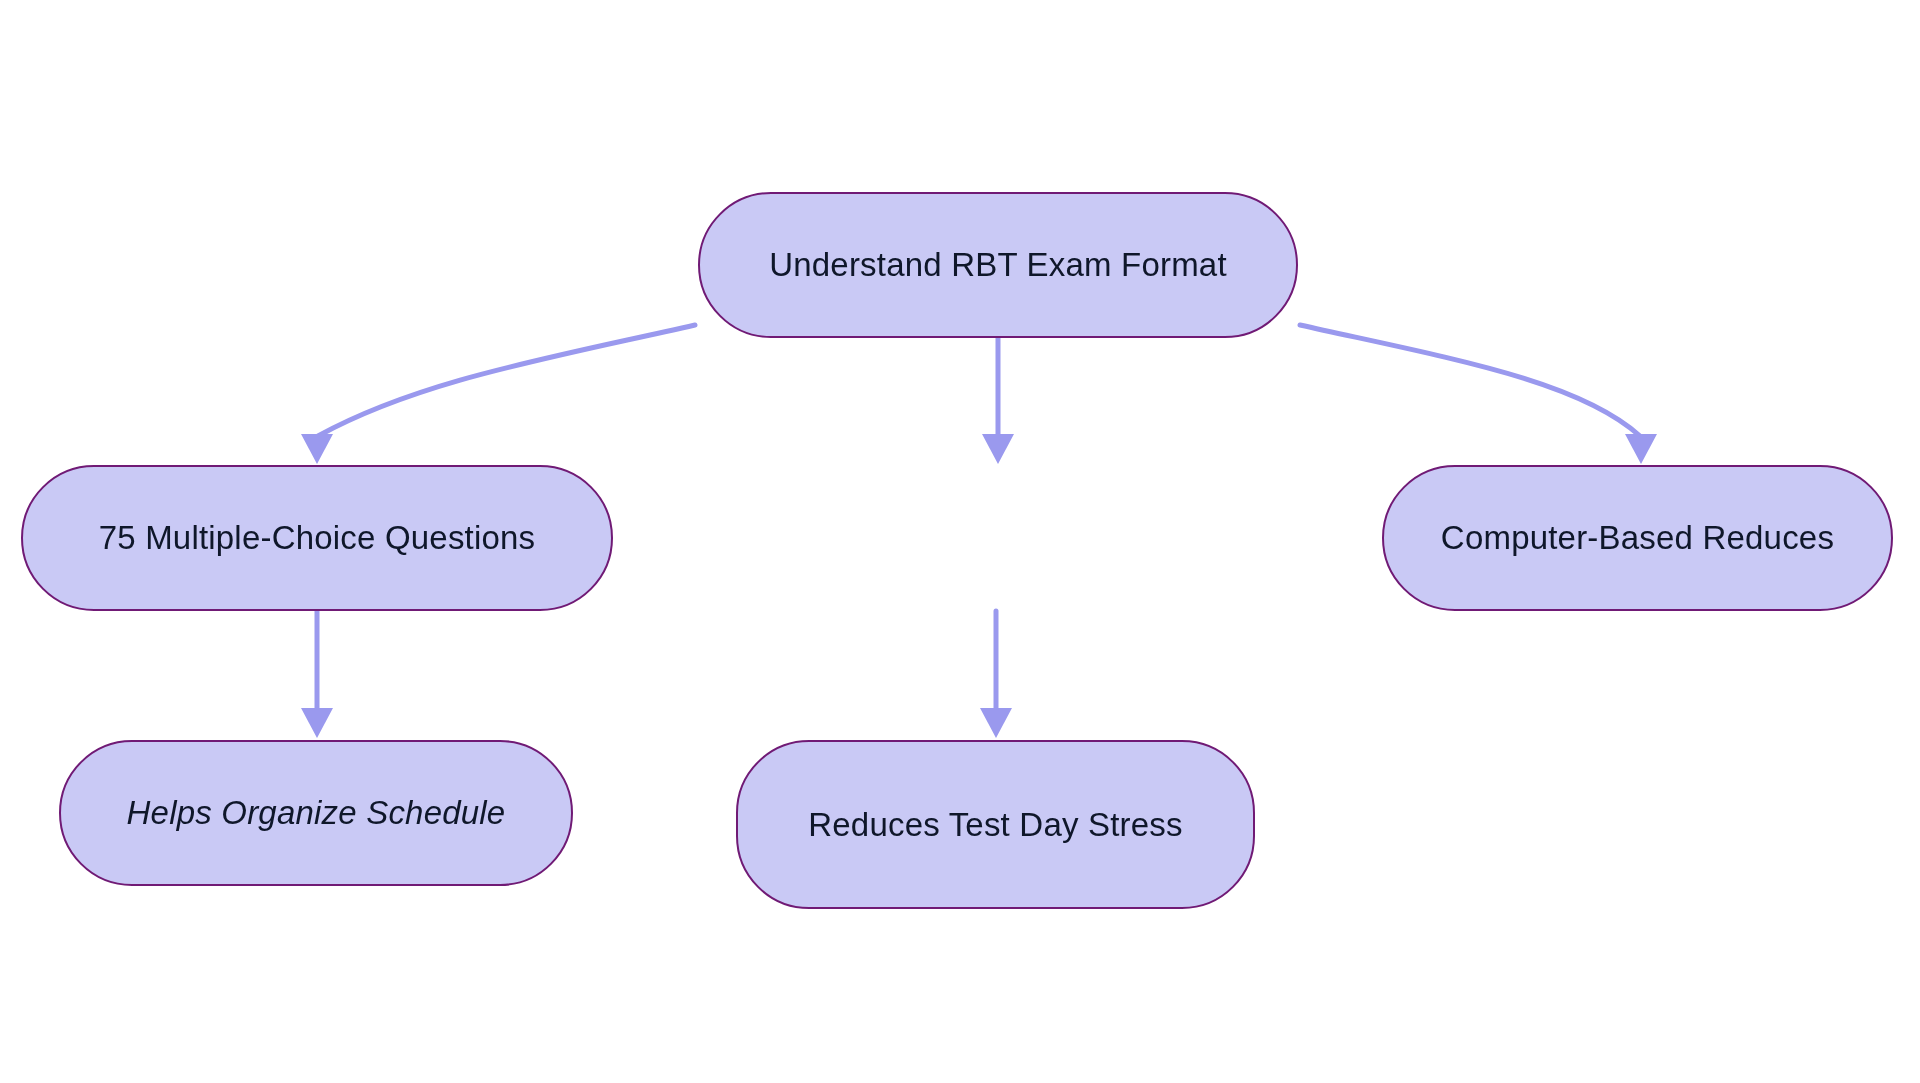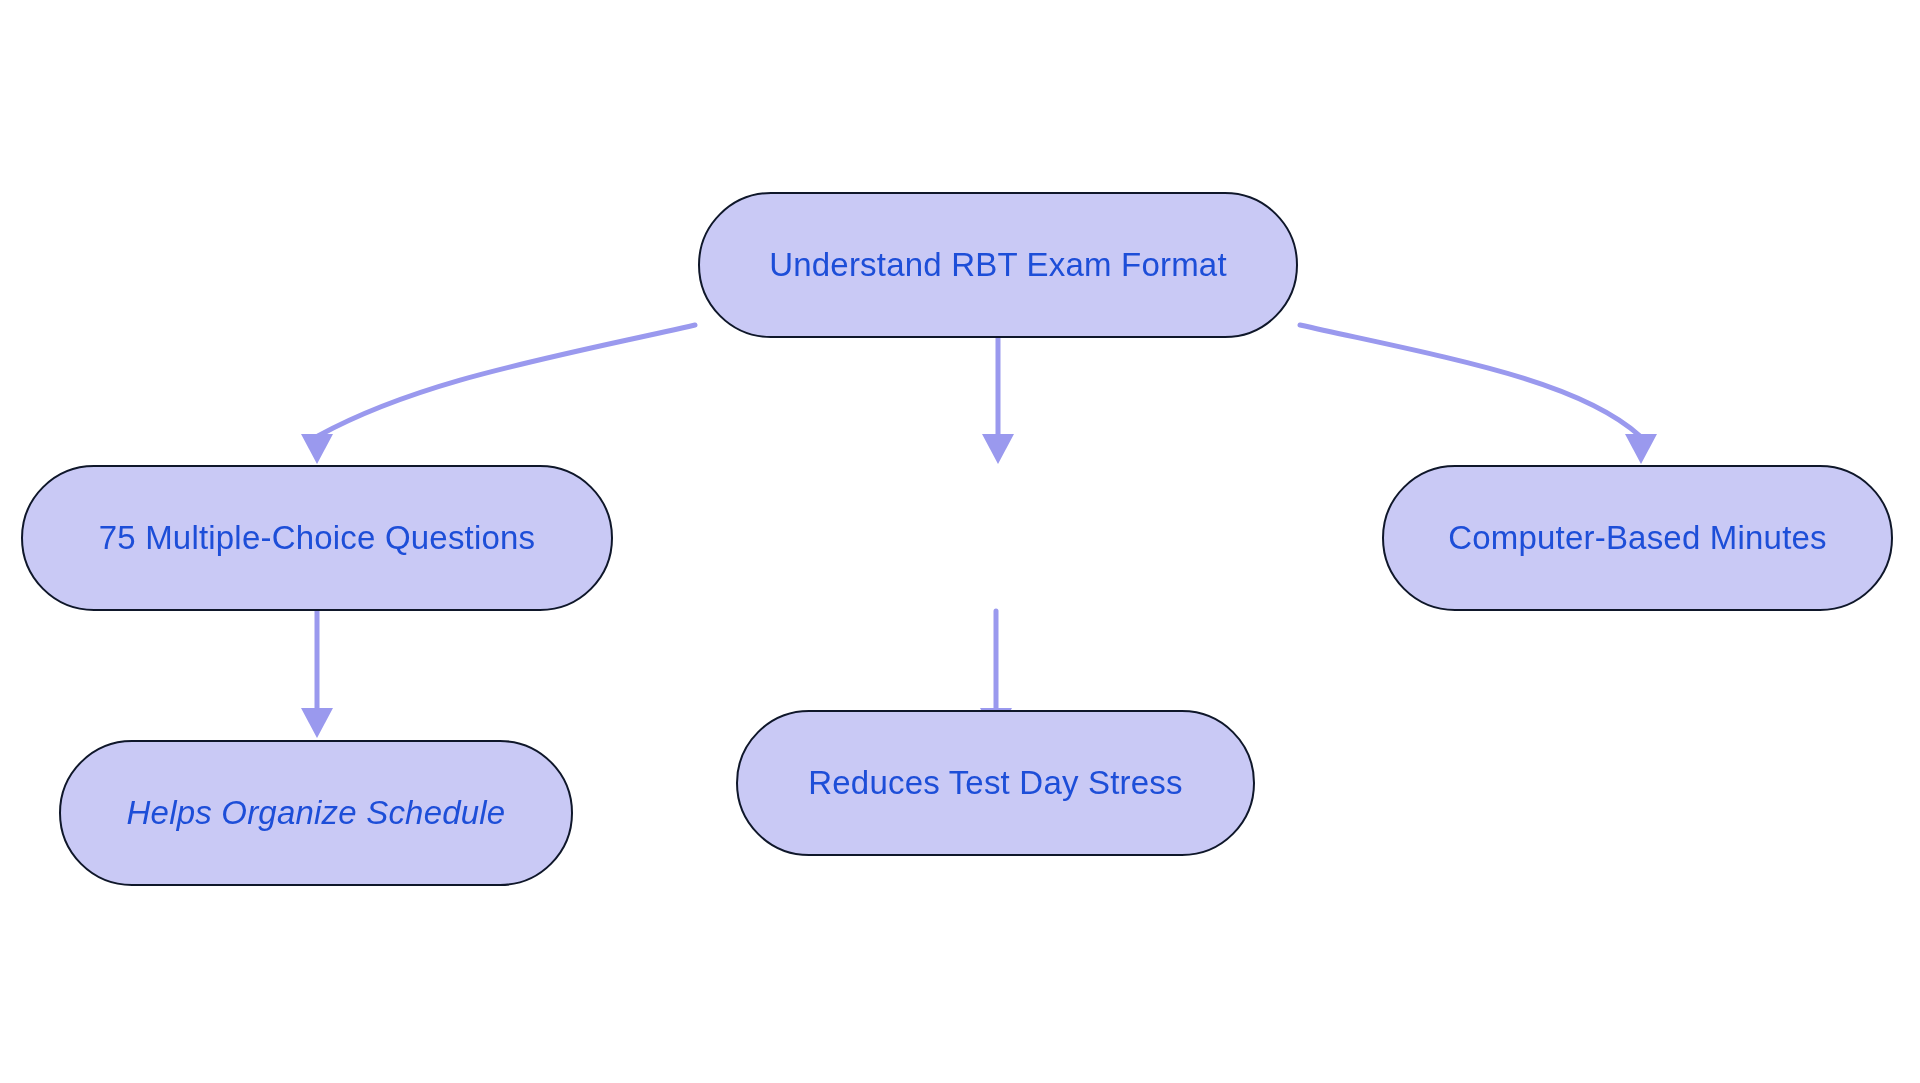--- a/index.html
+++ b/index.html
@@ -17,36 +17,36 @@
     width: 1920px; height: 1083px;
     pointer-events: none;
   }
   .node {
     position: absolute;
     box-sizing: border-box;
     display: flex;
     align-items: center;
     justify-content: center;
     background: #c9c9f5;
-    border: 2px solid #0f172a;
+    border: 2px solid #701a75;
     border-radius: 73px;
-    color: #1d4ed8;
+    color: #0f172a;
     font-size: 33px;
     font-weight: 400;
     letter-spacing: 0.2px;
     text-align: right;
     white-space: nowrap;
   }
   
   .node-root      { left:  698px; top: 192px; width: 600px; height: 146px; }
   .node-questions { left:   21px; top: 465px; width: 592px; height: 146px; }
   .node-minutes   { left:  741px; top: 465px; width: 510px; height: 146px; }
   .node-format    { left: 1382px; top: 465px; width: 511px; height: 146px; }
   .node-schedule  { left:   59px; top: 740px; width: 514px; height: 146px; font-style: italic; }
-  .node-stress    { left:  736px; top: 710px; width: 519px; height: 146px; }
+  .node-stress    { left:  736px; top: 740px; width: 519px; height: 169px; }
 </style>
 </head>
 <body>
 
 <div class="canvas">
 
   <svg class="edges-svg" viewBox="0 0 1920 1083" xmlns="http://www.w3.org/2000/svg">
 
     <path d="M 695 325 C 550 358, 420 380, 318 436" fill="none" stroke-width="5" stroke-linecap="round" stroke="#9a99ee"></path>
     <polygon points="301,434 333,434 317,464" fill="#9a99ee"></polygon>
@@ -67,21 +67,21 @@
   <div class="node node-root">
     <span>Understand RBT Exam Format</span>
   </div>
 
   <div class="node node-questions">
     <span>75 Multiple-Choice Questions</span>
   </div>
 
 
   <div class="node node-format">
-    <span>Computer-Based Minutes</span>
+    <span>Computer-Based Reduces</span>
   </div>
 
   <div class="node node-schedule">
     <span>Helps Organize Schedule</span>
   </div>
 
   <div class="node node-stress">
     <span>Reduces Test Day Stress</span>
   </div>
 

